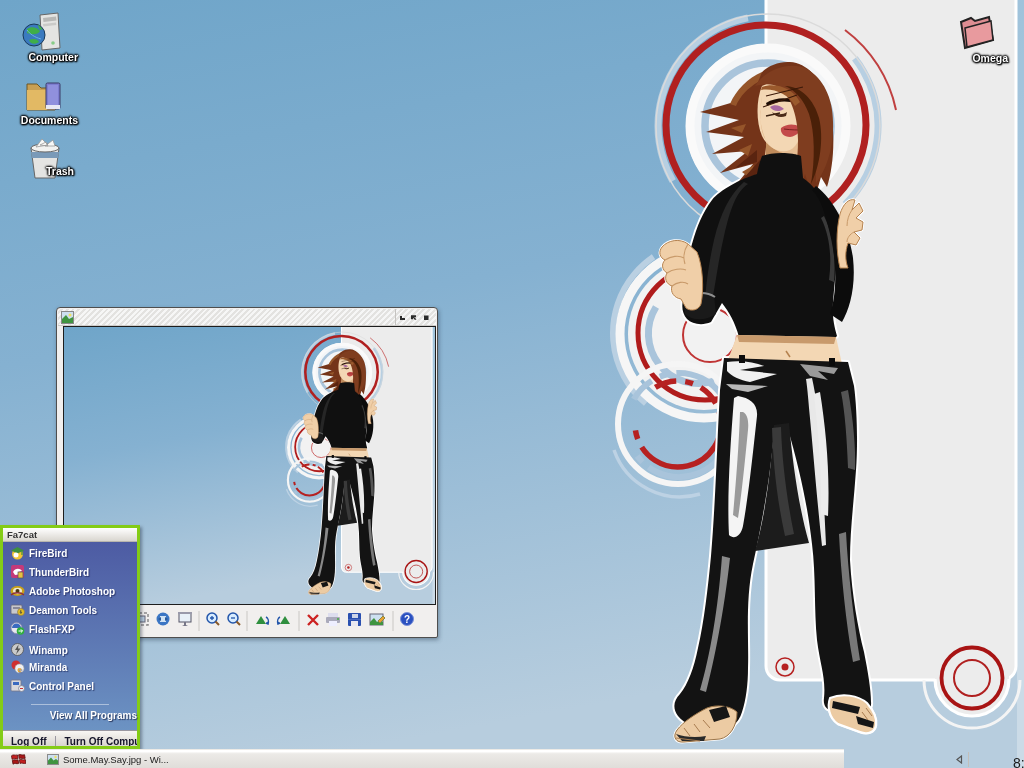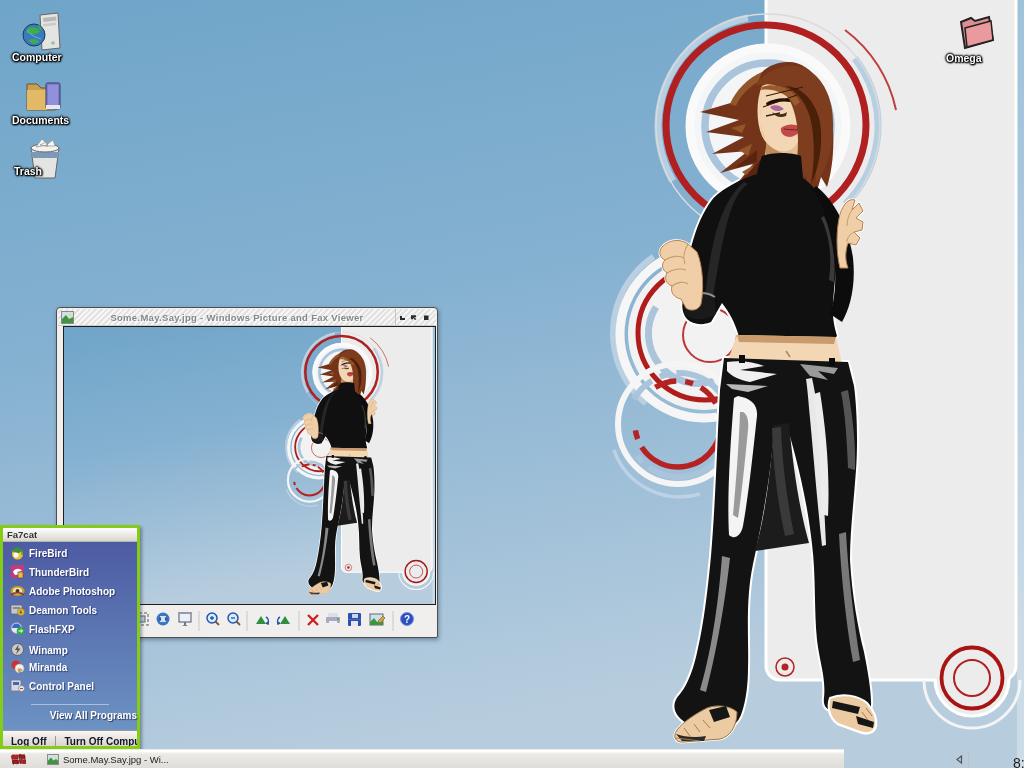--- a/index.html
+++ b/index.html
@@ -1,18 +1,18 @@
 <!DOCTYPE html>
 <html><head>
 <meta charset="utf-8">
 <style>
 html,body{margin:0;padding:0;width:1024px;height:768px;overflow:hidden;font-family:"Liberation Sans",sans-serif;}
 #desk{position:absolute;left:0;top:0;width:1024px;height:768px;}
 .abs{position:absolute;}
-.iconlbl{position:absolute;color:#fff;font-weight:bold;font-size:10.5px;text-align:left;
+.iconlbl{position:absolute;color:#fff;font-weight:bold;font-size:10.5px;text-align:right;
  text-shadow:1px 1px 1.5px #000,0 1px 2px #000,1px 0 2px #000,-1px 0 2px #000,0 -1px 2px #000;}
 </style>
 </head>
 <body>
 <svg width="0" height="0" style="position:absolute">
 <defs>
 <linearGradient id="sky" x1="0" y1="0" x2="0.25" y2="1">
  <stop offset="0" stop-color="#6fa5c9"></stop>
  <stop offset="0.45" stop-color="#85b1d1"></stop>
  <stop offset="1" stop-color="#b7cdde"></stop>
@@ -194,21 +194,20 @@
 <div class="abs" id="win" style="left:56px;top:307px;width:380px;height:329px;background:#f1efee;border:1px solid #4e4e4e;border-radius:4px 4px 2px 2px;box-shadow:1px 2px 4px rgba(40,60,80,0.45);">
   <div class="abs" style="left:1px;top:1px;right:1px;height:16px;border-radius:3px 3px 0 0;background:repeating-linear-gradient(135deg,#f6f6f6 0px,#f6f6f6 2px,#e3e2e0 2px,#e3e2e0 4px);border-bottom:1px solid #cfcdca;">
     <div class="abs" style="left:3px;top:1px;width:13px;height:13px;">
       <svg width="13" height="13" viewBox="0 0 13 13">
           <rect x="0" y="0" width="13" height="13" fill="#8a8a8a"></rect>
           <rect x="1" y="1" width="11" height="11" fill="#cde0f0"></rect>
           <path d="M1 8 L5 4 L8 8 L12 6 L12 12 L1 12 Z" fill="#3f9440"></path>
           <circle cx="9" cy="4" r="1.5" fill="#f0e060"></circle>
         </svg>
     </div>
-    <div class="abs" style="left:0;right:20px;top:2.5px;text-align:center;font-size:9.5px;font-weight:bold;letter-spacing:0.3px;color:#84888d;text-shadow:1px 1px 0 #fcfcfc;">Some.May.Say.jpg - Windows Picture and Fax Viewer</div>
     <div class="abs" style="right:40px;top:0;width:1px;height:16px;background:#c5c3c0;"></div>
     <svg class="abs" style="right:3px;top:0;" width="36" height="16" viewBox="0 0 36 16">
       <path d="M3 7 L3 11 L8 11 L8 9 L5 9 L5 7 Z" fill="#2b2b2b"></path>
       <path d="M14 7 L19 7 L19 9 L17 9 L19.5 11 L18 11.8 L16 9.5 L16 11 L14 11 Z" fill="#2b2b2b" transform="translate(0,-0.8)"></path>
       <rect x="27" y="6.5" width="4.5" height="4.5" fill="#2b2b2b"></rect>
     </svg>
   </div>
   <div class="abs" style="left:6px;top:18px;width:371px;height:277px;border:1.5px solid #1d1d1d;background:#fff;">
     <svg width="371" height="277" viewBox="0 0 1024 768" preserveAspectRatio="none">
         <use href="#wall"></use>

